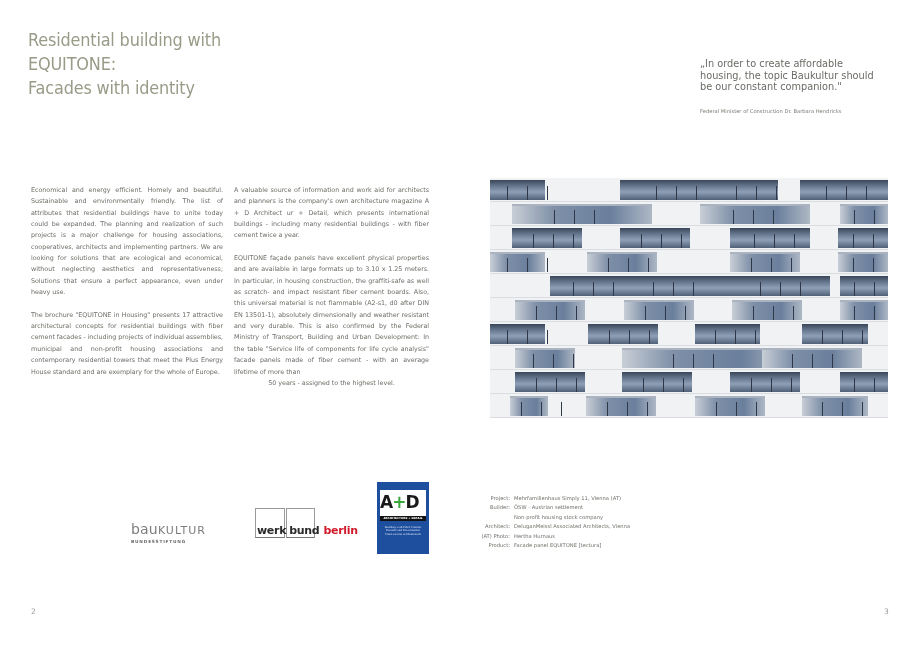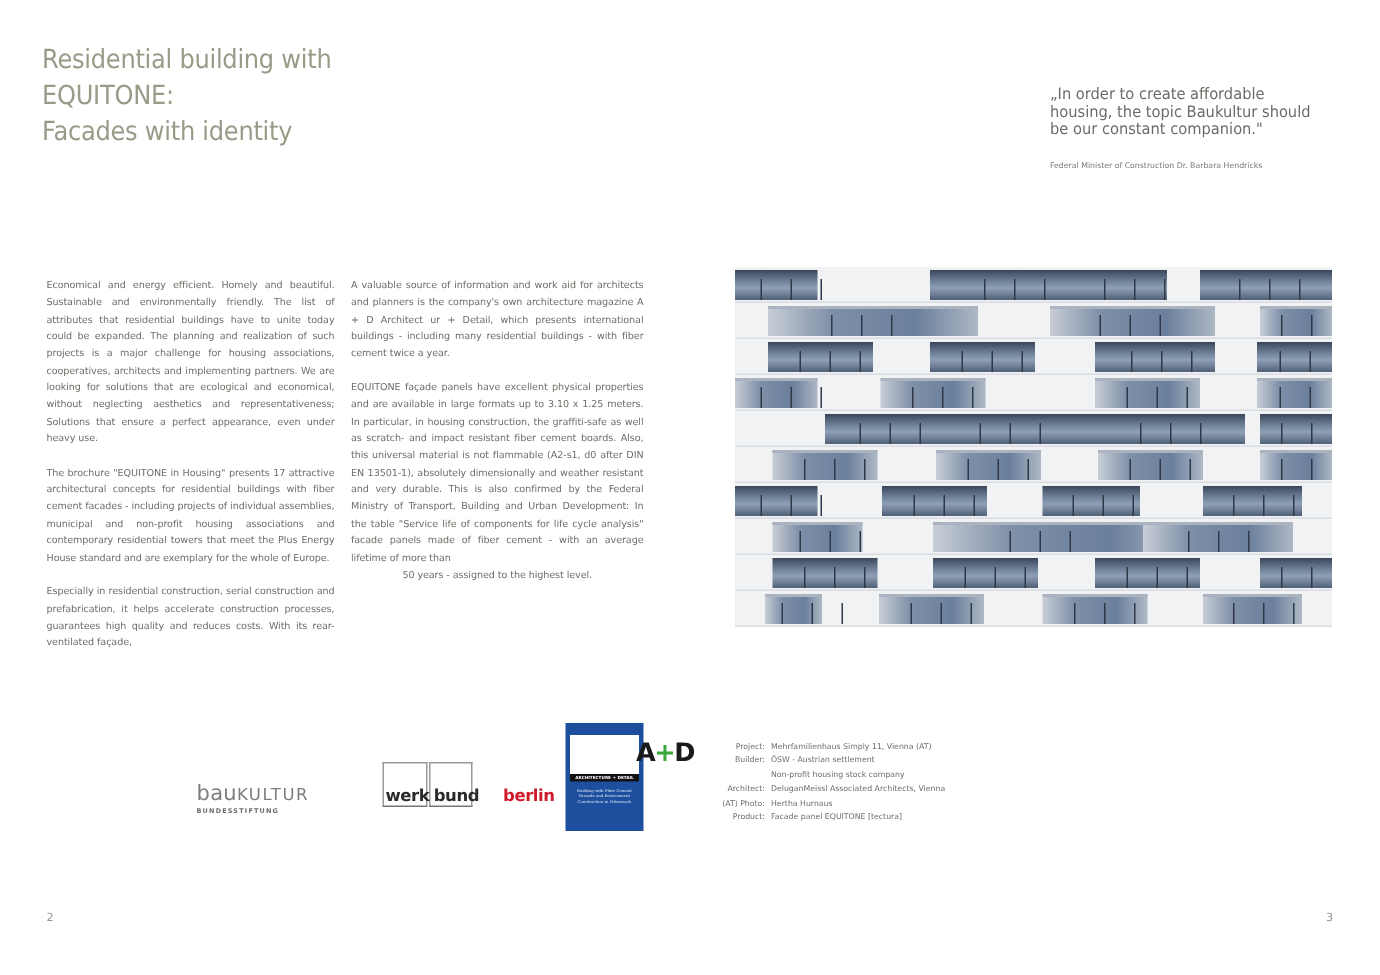--- a/index.html
+++ b/index.html
@@ -46,25 +46,25 @@
   .bk-main .b { font-family: "DejaVu Sans", sans-serif; }
   .bk-main .k { font-size: 11px; letter-spacing: 1px; }
   .bk-sub { position: absolute; left: 0; top: 18px; font-size: 4.3px; color: #6a6a6a; letter-spacing: 0.8px; font-weight: bold; white-space: nowrap; }
 
   .logo-werkbund { position: absolute; left: 255px; top: 508px; height: 30px; white-space: nowrap; }
   .wb-box { position: absolute; top: 0; height: 30px; border: 1px solid #9a9a9a; border-bottom: 1px solid #777; }
   .wb-box1 { left: 0; width: 30px; }
   .wb-box2 { left: 31px; width: 29px; }
   .wb-text { position: absolute; top: 16px; left: 2px; font-size: 11px; font-weight: bold; letter-spacing: -0.3px; color: #2a2a2a; }
   .wb-text .w2 { margin-left: 3px; margin-top: 36px; }
-  .wb-text .red { color: #d01a2a; margin-left: 16px; }
+  .wb-text .red { color: #d01a2a; margin-left: 4px; }
 
   .logo-ad { position: absolute; left: 377px; top: 482px; width: 52px; height: 72px; background: #1d4f9e; }
   .ad-inner { position: absolute; left: 3px; top: 8px; width: 46px; height: 26px; background: #fff; }
-  .ad-letters { position: absolute; left: 0; right: 0; top: 2px; font-size: 17px; font-weight: bold; color: #1a1a1a; letter-spacing: -1px; line-height: 20px; padding-left: 44px; }
+  .ad-letters { position: absolute; left: 0; right: 0; top: 2px; font-size: 17px; font-weight: bold; color: #1a1a1a; letter-spacing: -1px; line-height: 20px; }
   .ad-letters .plus { color: #38a83a; }
   .ad-band { position: absolute; left: 3px; top: 34px; width: 46px; height: 5px; background: #111; color: #fff; font-size: 2.8px; text-align: center; line-height: 5px; font-weight: bold; }
   .ad-desc { position: absolute; left: 4px; top: 44px; width: 44px; font-size: 2.6px; color: #d8e2f2; text-align: center; line-height: 3.4px; font-family: "DejaVu Serif", serif; }
 
   .credits { position: absolute; left: 476px; top: 494px; font-size: 5.2px; line-height: 9.4px; color: #6e6e68; }
   .cr-row { display: flex; white-space: nowrap; }
   .cr-label { width: 38px; text-align: right; padding-right: 4px; }
   .cr-value { }
 
   .pagenum { position: absolute; top: 607px; font-size: 7.5px; color: #9a9a9a; }
@@ -79,21 +79,20 @@
   <span>EQUITONE:</span>
   <span>Facades with identity</span>
 </div>
 
 <div class="quote">„In order to create affordable housing, the topic Baukultur should be our constant companion."</div>
 <div class="quote-author">Federal Minister of Construction Dr. Barbara Hendricks</div>
 
 <div class="col col1">
   <p>Economical and energy efficient. Homely and beautiful. Sustainable and environmentally friendly. The list of attributes that residential buildings have to unite today could be expanded. The planning and realization of such projects is a major challenge for housing associations, cooperatives, architects and implementing partners. We are looking for solutions that are ecological and economical, without neglecting aesthetics and representativeness; Solutions that ensure a perfect appearance, even under heavy use.</p>
   <p>The brochure "EQUITONE in Housing" presents 17 attractive architectural concepts for residential buildings with fiber cement facades - including projects of individual assemblies, municipal and non-profit housing associations and contemporary residential towers that meet the Plus Energy House standard and are exemplary for the whole of Europe.</p>
-  <p class="tail" style="text-align:justify">Especially in residential construction, serial construction and prefabrication, it helps accelerate construction processes, guarantees high quality and reduces costs. With its rear-ventilated façade,</p>
 </div>
 
 <div class="col col2">
   <p>A valuable source of information and work aid for architects and planners is the company's own architecture magazine A + D Architect ur + Detail, which presents international buildings - including many residential buildings - with fiber cement twice a year.</p>
   <p style="margin-bottom:0">EQUITONE façade panels have excellent physical properties and are available in large formats up to 3.10 x 1.25 meters. In particular, in housing construction, the graffiti-safe as well as scratch- and impact resistant fiber cement boards. Also, this universal material is not flammable (A2-s1, d0 after DIN EN 13501-1), absolutely dimensionally and weather resistant and very durable. This is also confirmed by the Federal Ministry of Transport, Building and Urban Development: In the table "Service life of components for life cycle analysis" facade panels made of fiber cement - with an average lifetime of more than</p>
   <p class="tail">50 years - assigned to the highest level.</p>
 </div>
 
 <div class="photo" id="photo" title="White fiber cement facade of residential building with staggered windows">
     <div class="frow" style="top: 0px;">

